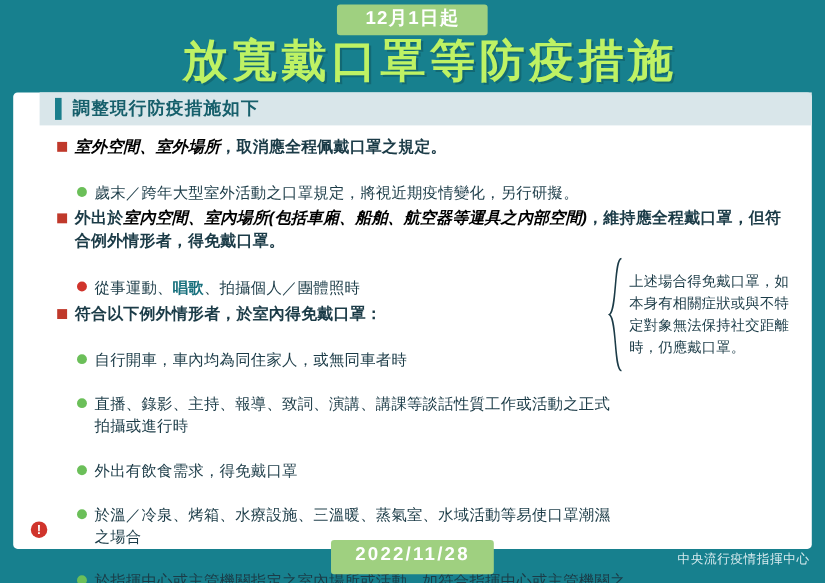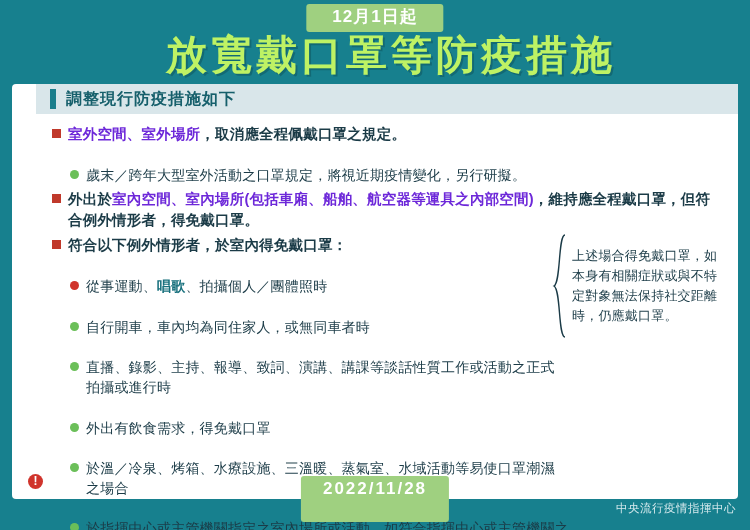--- a/index.html
+++ b/index.html
@@ -134,21 +134,21 @@
     margin-top: 5px;
   }
 
   .txt {
     font-size: 14.5px;
     line-height: 1.45;
     color: #1b3b47;
     letter-spacing: 0.2px;
   }
   .txt.b { font-weight: bold; }
-  .red { color: #6d28d9; font-weight: bold; }
+  .red { color: #000000; font-weight: bold; font-style: italic; }
   .teal { color: #166f7c; font-weight: bold; }
 
   .indent1 { margin-left: 18px; margin-top: 20px; }
 
   .lvl2 .txt { font-size: 14px; }
 
   
   .note-wrap {
     position: absolute;
     right: 8px;
@@ -205,21 +205,21 @@
   .bottom-pill {
     position: absolute;
     bottom: 8px;
     left: 50%;
     transform: translateX(-50%);
     background: #9fd080;
     color: #ffffff;
     font-size: 17px;
     font-weight: bold;
     letter-spacing: 2px;
-    padding: 2px 22px 22px;
+    padding: 2px 22px 7px;
     border-radius: 3px;
     line-height: 1.3;
     white-space: nowrap;
   }
   .agency {
     position: absolute;
     right: 14px;
     bottom: 14px;
     color: #d7eaee;
     font-size: 11.5px;
@@ -252,28 +252,28 @@
       <div class="row indent1 lvl2">
         <div class="bullet rd"></div>
         <div class="txt">歲末／跨年大型室外活動之口罩規定，將視近期疫情變化，另行研擬。</div>
       </div>
 
       <div class="row">
         <div class="bullet sq"></div>
         <div class="txt b" style="max-width:690px"><span>外出於</span><span class="red">室內空間、室內場所(包括車廂、船舶、航空器等運具之內部空間)</span><span>，維持應全程戴口罩，但符合例外情形者，得免戴口罩。</span></div>
       </div>
 
+      <div class="row indent1 lvl2">
+        <div class="bullet rdr"></div>
+        <div class="txt"><span>從事運動、</span><span class="teal">唱歌</span><span>、拍攝個人／團體照時</span></div>
+      </div>
+
       <div class="row">
         <div class="bullet sq"></div>
         <div class="txt b">符合以下例外情形者，於室內得免戴口罩：</div>
-      </div>
-
-      <div class="row indent1 lvl2">
-        <div class="bullet rdr"></div>
-        <div class="txt"><span>從事運動、</span><span class="teal">唱歌</span><span>、拍攝個人／團體照時</span></div>
       </div>
 
       <div class="row indent1 lvl2">
         <div class="bullet rd"></div>
         <div class="txt">自行開車，車內均為同住家人，或無同車者時</div>
       </div>
 
       <div class="row indent1 lvl2">
         <div class="bullet rd"></div>
         <div class="txt" style="max-width:470px">直播、錄影、主持、報導、致詞、演講、講課等談話性質工作或活動之正式拍攝或進行時</div>

